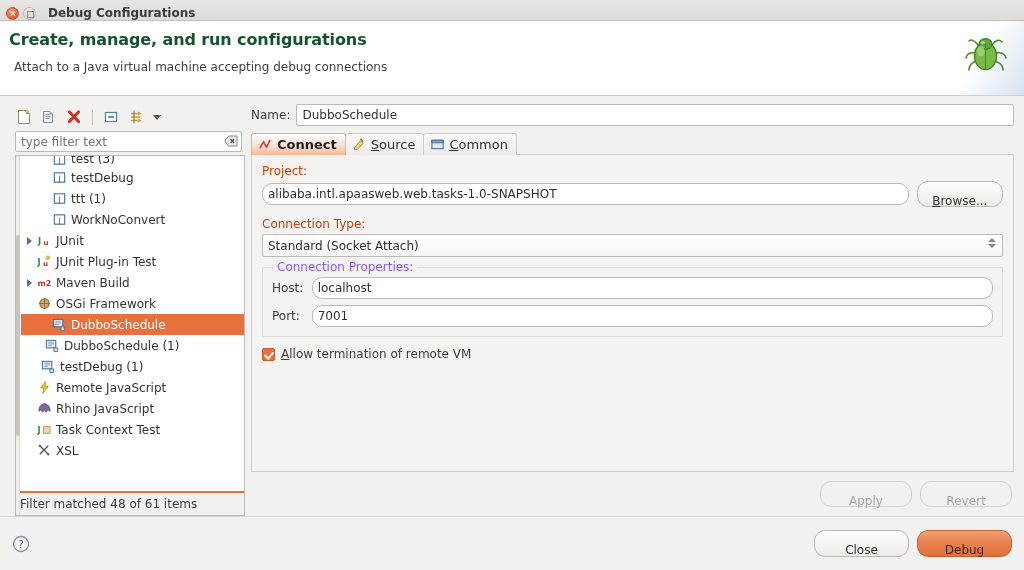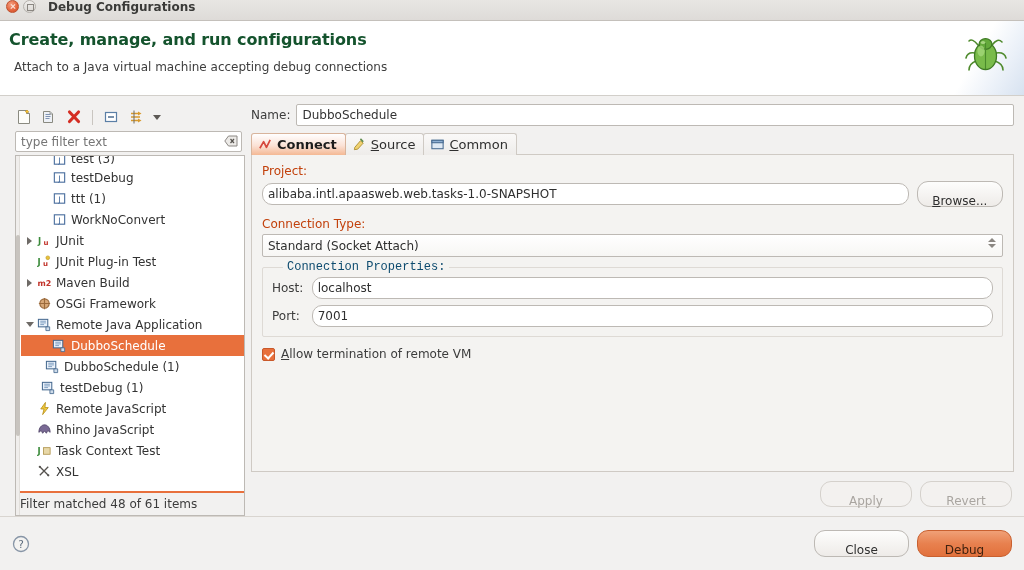--- a/index.html
+++ b/index.html
@@ -19,21 +19,21 @@
     width: 1024px; height: 570px;
     background: #f2f1f0;
     display: flex; flex-direction: column;
   }
 
   
   #titlebar {
     height: 21px;
     background: linear-gradient(to bottom,#e8e6e3 0%, #dedbd8 100%);
     border-bottom: 1px solid #c4c0bb;
-    display: flex; align-items: flex-start;
+    display: flex; align-items: flex-end;
     padding-left: 6px;
     flex: 0 0 auto;
   }
   .winbtn {
     width: 13px; height: 13px; border-radius: 50%;
     margin-right: 4px; position: relative;
     flex: 0 0 auto;
   }
   .winbtn.close {
     background: radial-gradient(circle at 38% 32%, #f5a081 0%, #e2613a 62%, #c84f2c 100%);
@@ -290,23 +290,23 @@
   .ar-dn { width:0;height:0;border-top:4px solid #8b8782;border-left:4px solid transparent;border-right:4px solid transparent; }
 
   .group {
     border: 1px solid #dedad5;
     border-radius: 2px;
     margin-top: 10px;
     padding: 9px 9px 9px 9px;
     position: relative;
   }
   .group-title {
-    position: absolute; top: -8px; left: 20px;
+    position: absolute; top: -8px; left: 10px;
     background: #f4f3f1; padding: 0 4px;
-    font-size: 12px; color: #0c4a6e; font-family: Liberation Mono, monospace;
+    font-size: 12px; color: #8b5cf6;
   }
   .hostrow { display: flex; align-items: center; margin-bottom: 6px; }
   .hostrow .lbl { width: 42px; font-size: 12px; }
 
   .checkrow { display: flex; align-items: center; margin-top: 10px; }
   .chk {
     width: 13px; height: 13px; border-radius: 2px;
     background: #e8703c; border: 1px solid #c9582a;
     margin-right: 6px; position: relative; flex: 0 0 auto;
   }
@@ -511,33 +511,20 @@
             </div>
             <div class="trow">
               <span class="twist none"></span>
               <span class="ticon">
                 <svg width="15" height="15" viewBox="0 0 16 16">
                   <circle cx="8" cy="8" r="5" fill="#d8a878" stroke="#9b6a3c" stroke-width="1.2"></circle>
                   <path d="M8 2 v12 M2 8 h12" stroke="#9b6a3c" stroke-width="1.2"></path>
                 </svg>
               </span>
               <span class="tlabel">OSGi Framework</span>
-            </div>
-            <div class="trow">
-              <span class="twist">
-                <span class="tri-down"></span>
-              </span>
-              <span class="ticon">
-                <svg width="15" height="15" viewBox="0 0 16 16">
-                  <rect x="1.5" y="2.5" width="10" height="8" fill="#eaf1fa" stroke="#46698f" stroke-width="1.1"></rect>
-                  <path d="M3.5 4.5 h6 M3.5 6.3 h6 M3.5 8.1 h4" stroke="#6f92b8" stroke-width="0.9"></path>
-                  <path d="M9.5 10.5 h4 v4 h-4 z" fill="#cfdcea" stroke="#46698f" stroke-width="0.9"></path>
-                </svg>
-              </span>
-              <span class="tlabel">Remote Java Application</span>
             </div>
             <div class="trow selected" style="padding-left: 17px;">
               <span class="twist none"></span>
               <span class="ticon">
                 <svg width="15" height="15" viewBox="0 0 16 16">
                   <rect x="1.5" y="2.5" width="10" height="8" fill="#eaf1fa" stroke="#46698f" stroke-width="1.1"></rect>
                   <path d="M3.5 4.5 h6 M3.5 6.3 h6 M3.5 8.1 h4" stroke="#6f92b8" stroke-width="0.9"></path>
                   <path d="M9.5 10.5 h4 v4 h-4 z" fill="#cfdcea" stroke="#46698f" stroke-width="0.9"></path>
                 </svg>
               </span>

